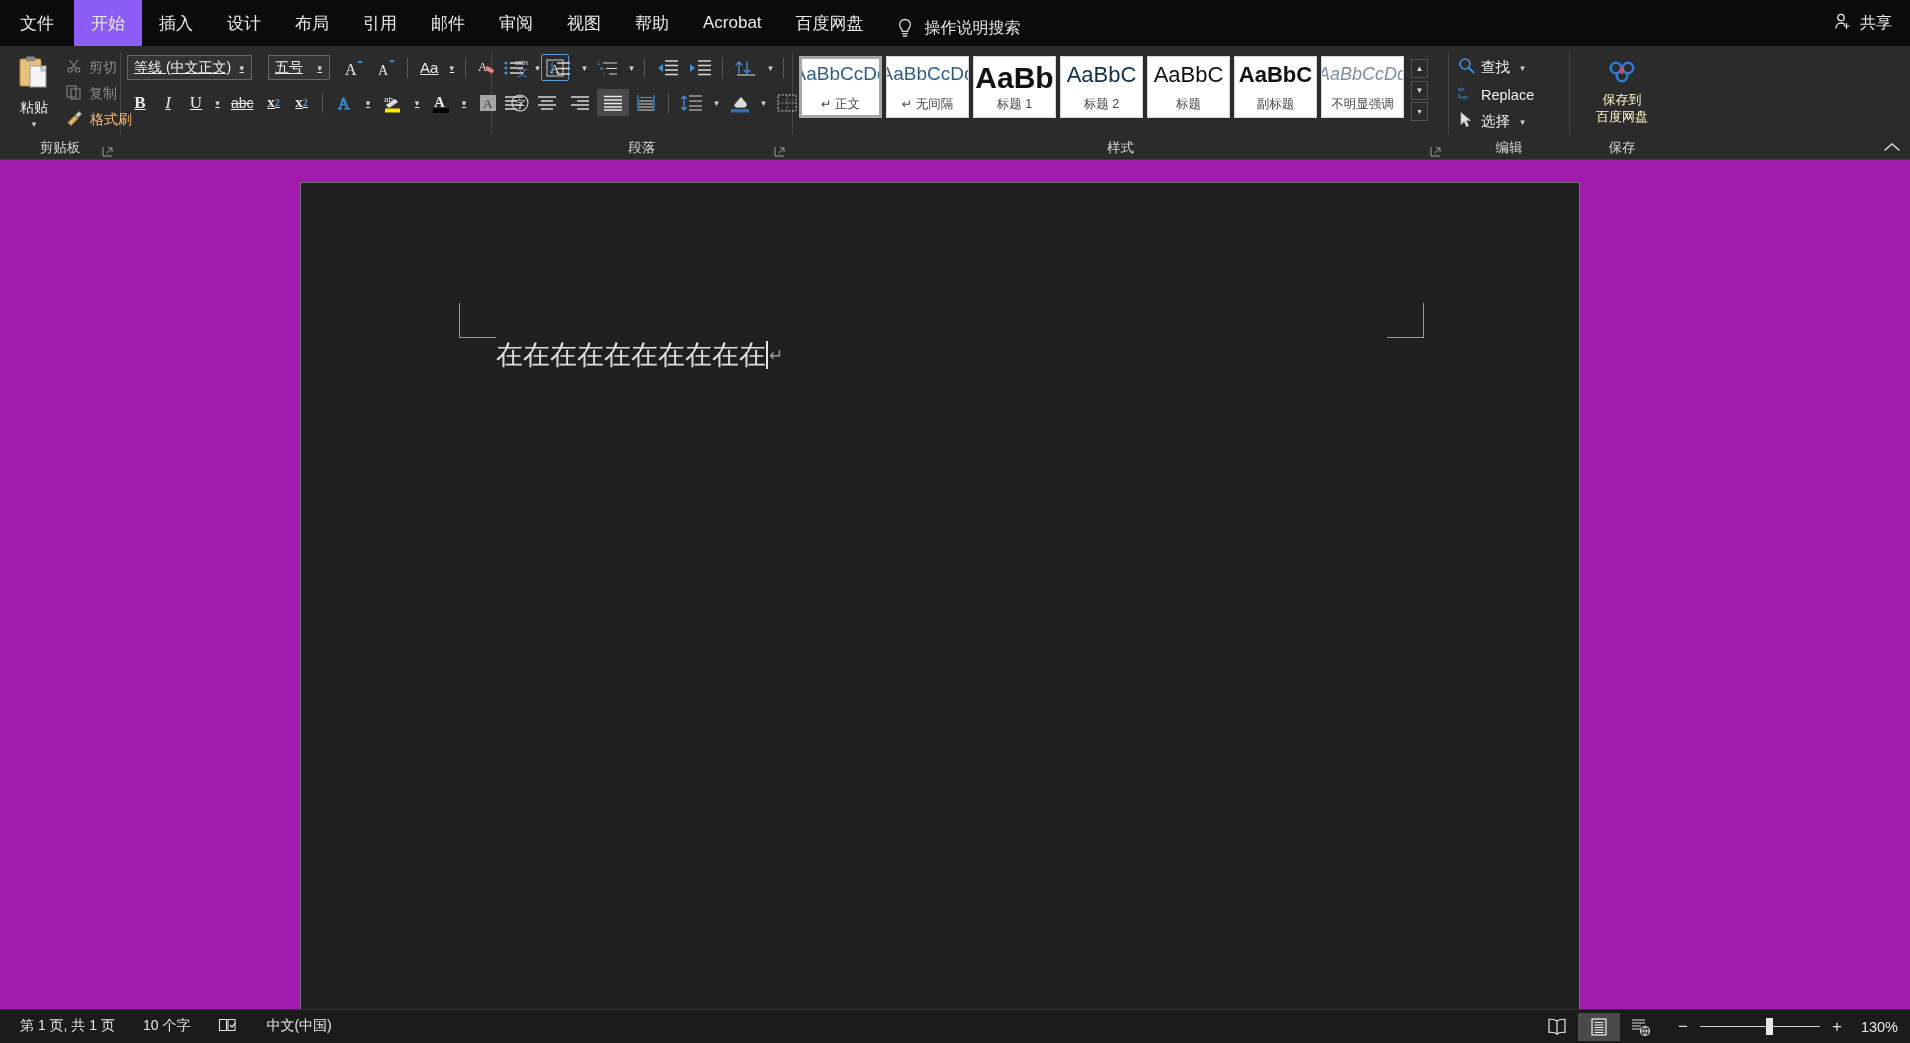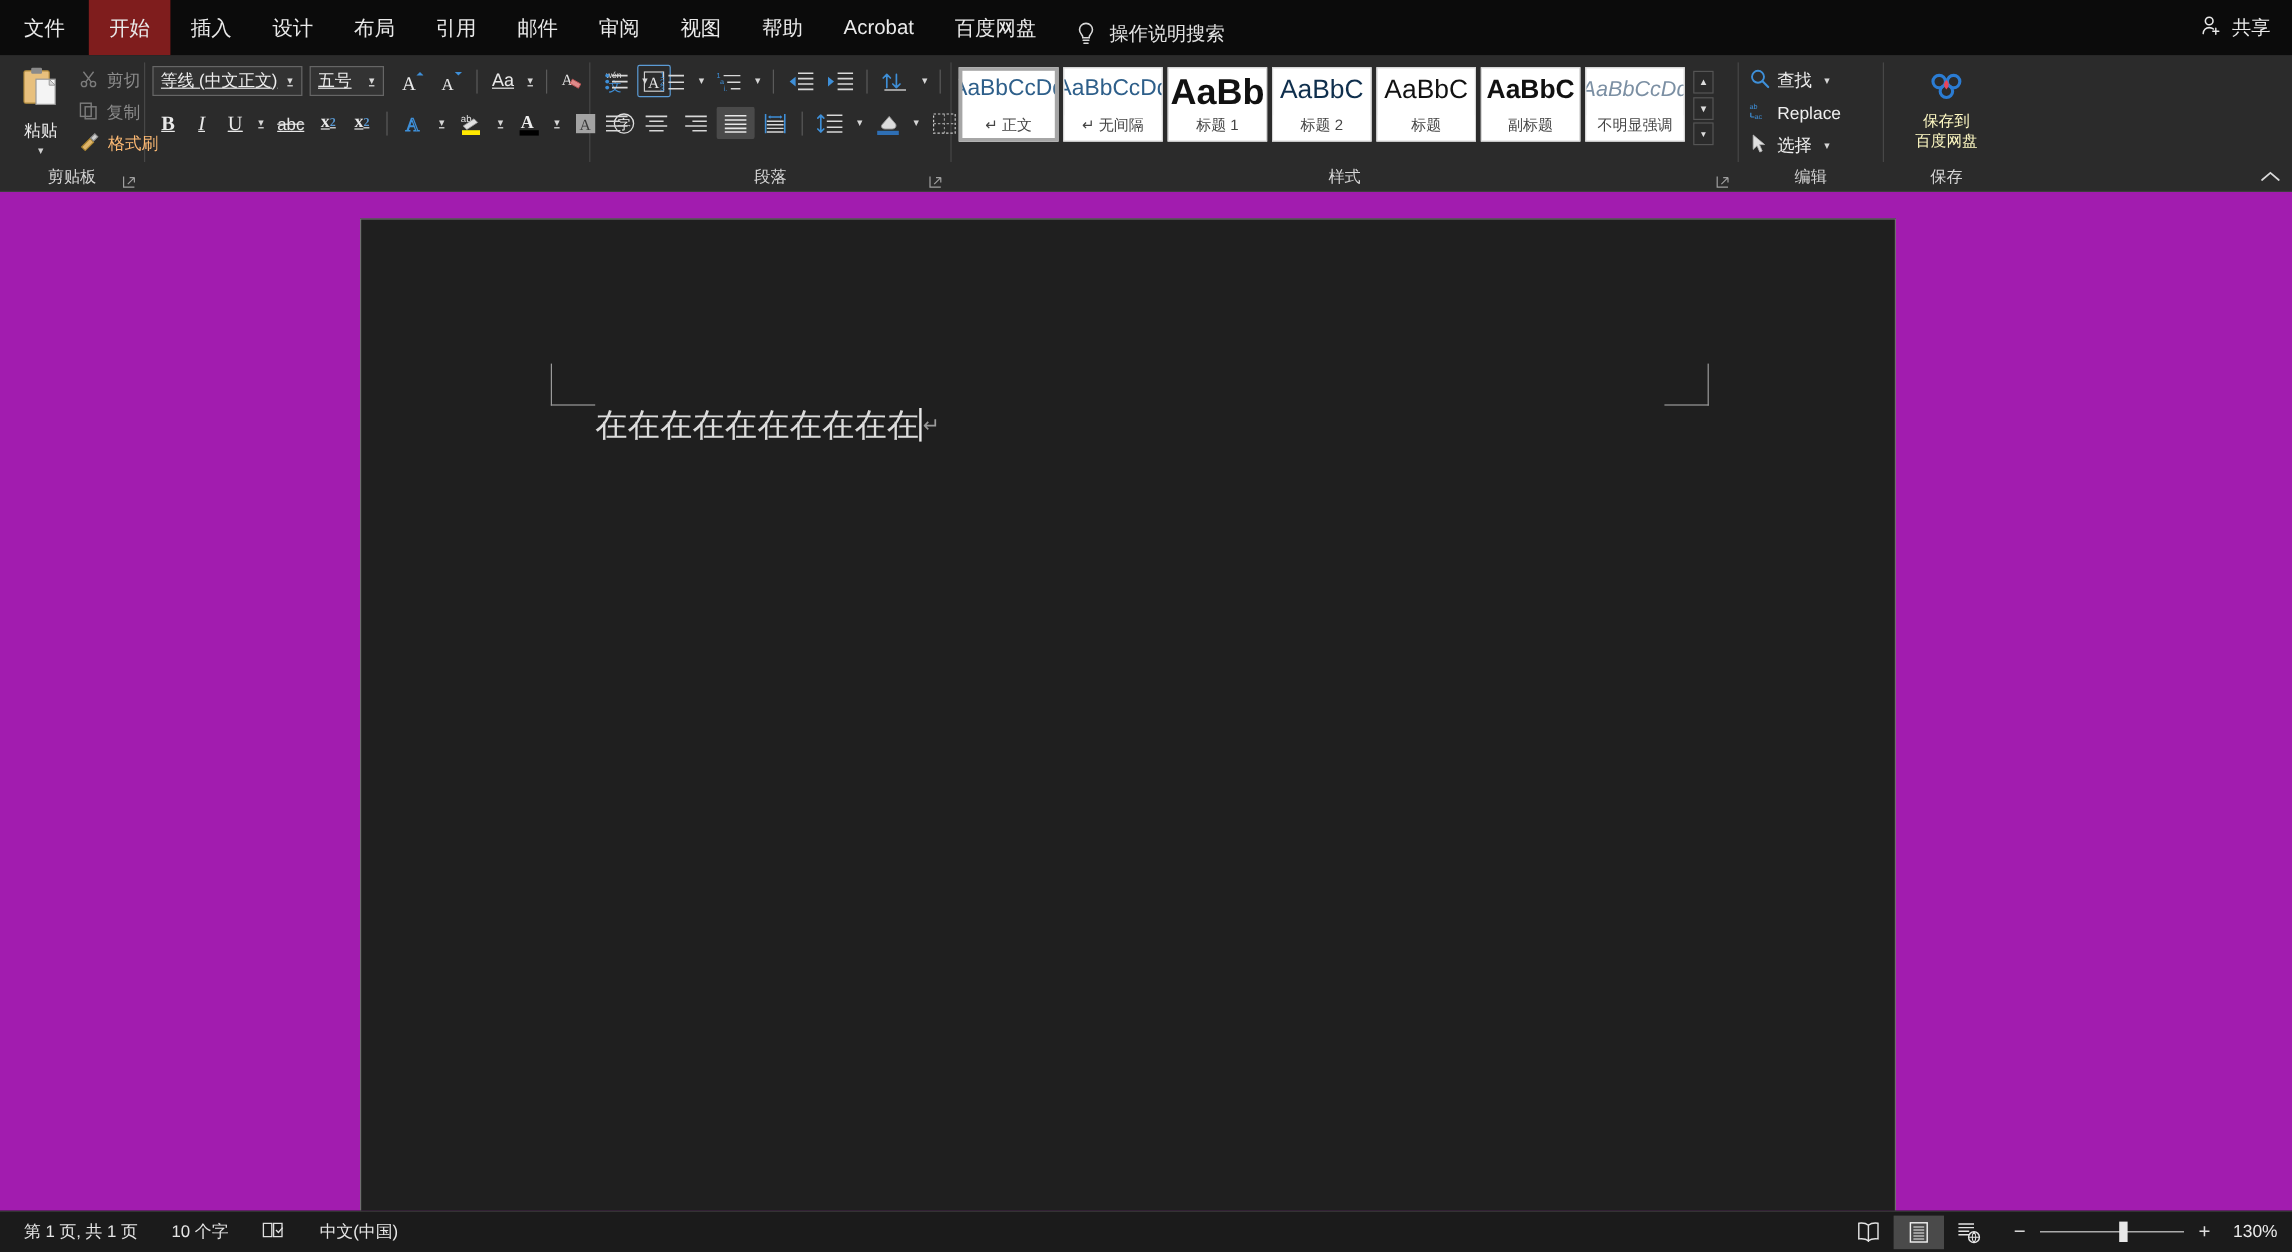--- a/index.html
+++ b/index.html
@@ -15,21 +15,21 @@
 
   
   .tabbar {
     height: 46px; background: #0b0b0b; display: flex; align-items: flex-end;
     flex: 0 0 46px; position: relative;
   }
   .tab {
     height: 46px; padding: 0 17px; display: flex; align-items: center;
     font-size: 17px; color: #eaeaea; cursor: default; white-space: nowrap;
   }
-  .tab.active { background: #7f1d1d; }
+  .tab.active { background: #8b5cf6; }
   .tab:first-child { padding: 0 20px; }
   .tellme-wrap { display:flex; align-items:center; margin-left: 14px; height:36px; }
   .bulb { width: 20px; height: 22px; position: relative; margin-right: 10px; }
   .bulb svg { display:block; }
   .tellme-text { font-size: 16px; color: #e3e3e3; white-space: nowrap; }
   .share {
     position: absolute; right: 18px; top: 0; height: 46px;
     display: flex; align-items: center; gap: 7px; font-size: 16px; color: #e9e9e9;
   }
 
@@ -69,21 +69,21 @@
   .g-font { width: 370px; }
   .font-row { display: flex; align-items: center; gap: 2px; height: 29px; }
   .font-row.r2 { margin-top: 6px; }
   .combo {
     height: 25px; background: #333; border: 1px solid #666; display: flex;
     align-items: center; padding: 0 2px 0 6px; color: #efefef; font-size: 14px;
   }
   .combo .cval { flex: 1; white-space: nowrap; overflow: hidden; }
   .combo .cchev { font-size: 9px; padding: 0 5px; color: #d8d8d8; }
   .c-fontname { width: 125px; }
-  .c-fontsize { width: 62px; margin-left: 4px; }
+  .c-fontsize { width: 62px; margin-left: 14px; }
   .btn {
     min-width: 26px; height: 27px; display: inline-flex; align-items: center;
     justify-content: center; color: #e9e9e9; font-size: 15px; padding: 0 4px;
     border: 1px solid transparent; border-radius: 2px; cursor: default;
   }
   .btn.sel { background: #4a4a4a; }
   .btn.boxed { border: 1px solid #5b9bd5; }
   .vsep { width: 1px; height: 20px; background: #5a5a5a; margin: 0 5px; }
   .chev { font-size: 9px; color: #d6d6d6; width: 13px; text-align: center; }
 
@@ -154,21 +154,21 @@
     display: inline-block; width: 2px; height: 28px; background: #e8e8e8;
     vertical-align: -5px; margin: 0 0 0 0;
   }
   .pilcrow { color: #9a9a9a; font-size: 17px; vertical-align: 3px; margin-left: 1px; }
 
   
   .statusbar {
     flex: 0 0 34px; height: 34px; background: #1b1b1b; display: flex;
     align-items: center; position: relative; border-top: 1px solid #333;
   }
-  .sb-left { display: flex; align-items: center; gap: 0; padding-left: 6px; }
+  .sb-left { display: flex; gap: 0; padding-left: 6px; }
   .sb-item { font-size: 14px; color: #e6e6e6; padding: 0 14px; white-space: nowrap; }
   .sb-right { position: absolute; right: 8px; display: flex; align-items: center; gap: 0; }
   .viewbtn {
     width: 42px; height: 28px; display: flex; align-items: center; justify-content: center;
   }
   .viewbtn.sel { background: #4a4a4a; }
   .zoom-ctl { display: flex; align-items: center; gap: 10px; padding-left: 14px; }
   .zoom-sign { font-size: 17px; color: #ddd; width: 14px; text-align: center; }
   .zoom-track { width: 120px; height: 1px; background: #cfcfcf; position: relative; }
   .zoom-thumb {

